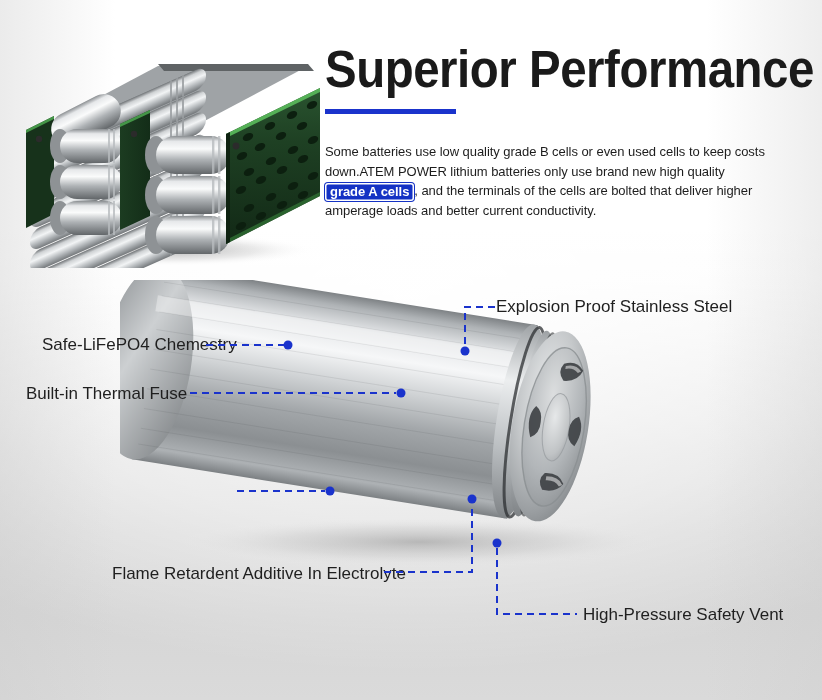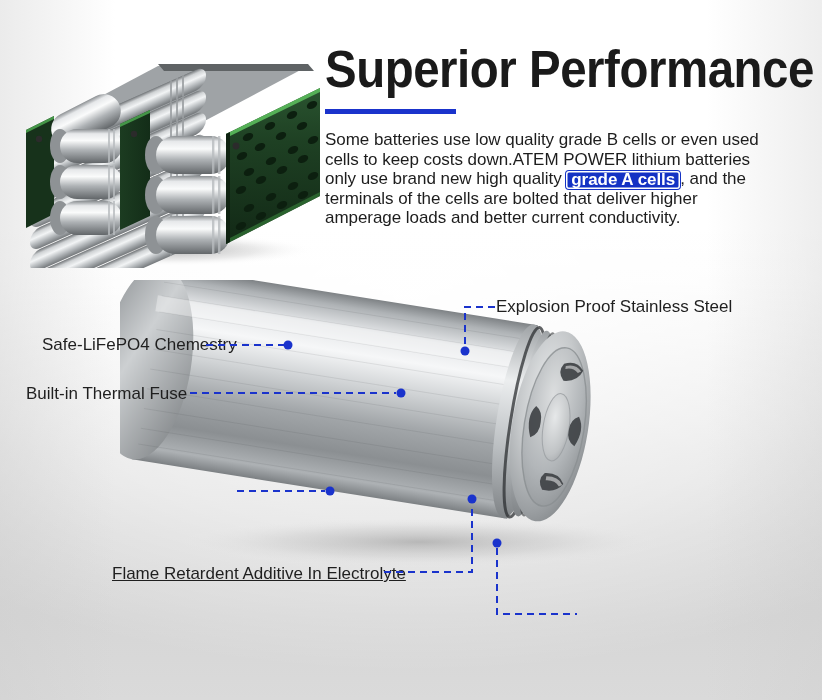--- a/index.html
+++ b/index.html
@@ -45,22 +45,22 @@
     transform:scaleX(.93);
     transform-origin:left center;
     white-space:nowrap;
   }
   .rule {
     margin-top:11px;
     width:131px; height:5px;
     background:#1a33cc;
   }
   .para {
-    margin-top:16px;
-    font-size:17px;
+    margin-top:28px;
+    font-size:13px;
     line-height:19.6px;
     color:#1d1d1d;
     letter-spacing:-0.05px;
   }
   .badge {
     display:inline-block;
     background:#1432c4;
     color:#ffffff;
     font-weight:bold;
     border-radius:3px;
@@ -411,36 +411,37 @@
     </svg>
   </div>
 
   <div class="lead" style="left:237px; top:482px;">
     <svg width="104" height="20">
       <line x1="0" y1="9" x2="88" y2="9" stroke="#1a33cc" stroke-width="2" stroke-dasharray="7 5"></line>
       <circle cx="93" cy="9" r="4.5" fill="#1a33cc"></circle>
     </svg>
   </div>
 
-  <div class="callout-label" style="left:112px; top:566px;text-decoration:underline;">Flame Retardent Additive In Electrolyte</div>
+  <div class="callout-label" style="left:112px; top:566px;">Flame Retardent Additive In Electrolyte</div>
   <div class="lead" style="left:384px; top:490px;">
     <svg width="110" height="96">
       <polyline points="0,82 88,82 88,14" fill="none" stroke="#1a33cc" stroke-width="2" stroke-dasharray="7 5"></polyline>
       <circle cx="88" cy="9" r="4.5" fill="#1a33cc"></circle>
     </svg>
   </div>
 
   <div class="callout-label" style="left:496px; top:299px;">Explosion Proof Stainless Steel</div>
   <div class="lead" style="left:461px; top:300px;">
     <svg width="48" height="62">
       <polyline points="34,7 4,7 4,46" fill="none" stroke="#1a33cc" stroke-width="2" stroke-dasharray="7 5"></polyline>
       <circle cx="4" cy="51" r="4.5" fill="#1a33cc"></circle>
     </svg>
   </div>
 
+  <div class="callout-label" style="left:583px; top:607px;">High-Pressure Safety Vent</div>
   <div class="lead" style="left:493px; top:538px;">
     <svg width="96" height="86">
       <polyline points="4,10 4,76 84,76" fill="none" stroke="#1a33cc" stroke-width="2" stroke-dasharray="7 5"></polyline>
       <circle cx="4" cy="5" r="4.5" fill="#1a33cc"></circle>
     </svg>
   </div>
 
   <div class="header">
     <div class="title">Superior Performance</div>
     <div class="rule"></div>

